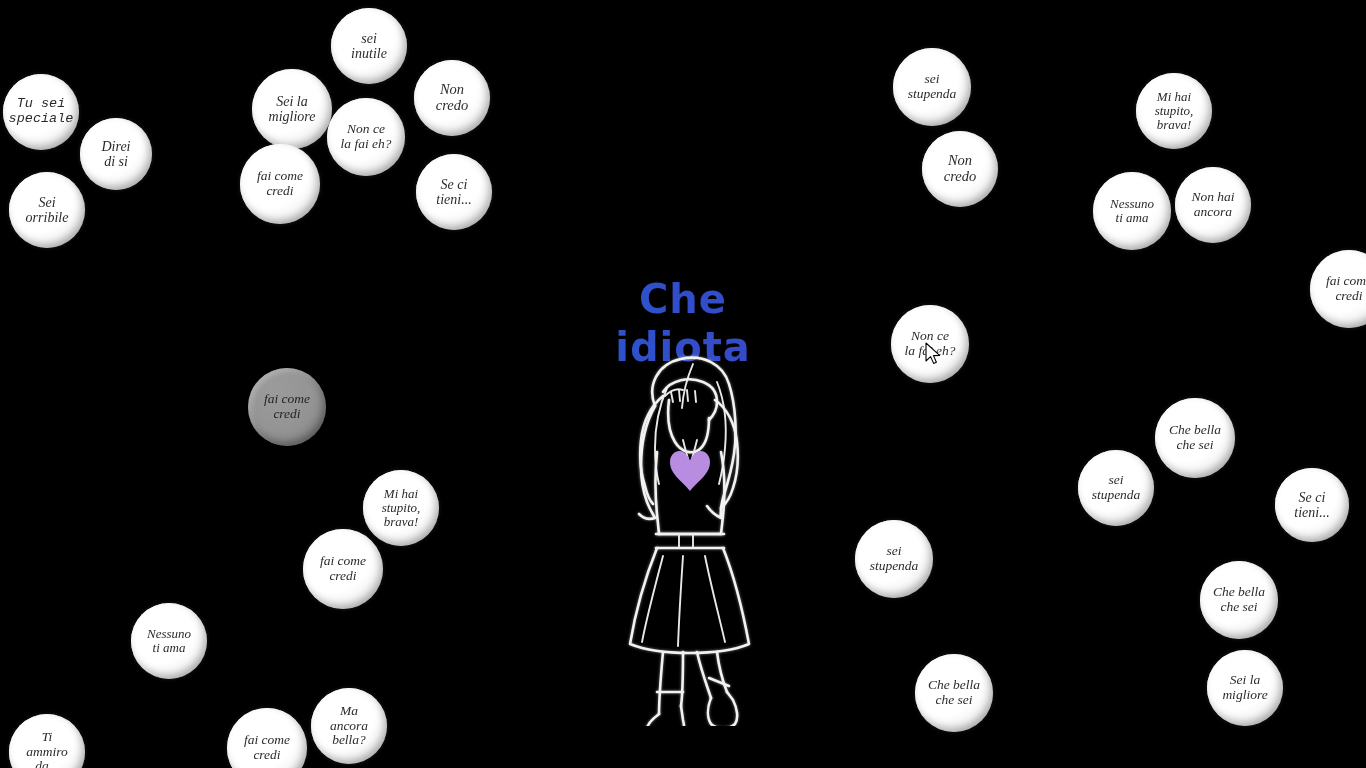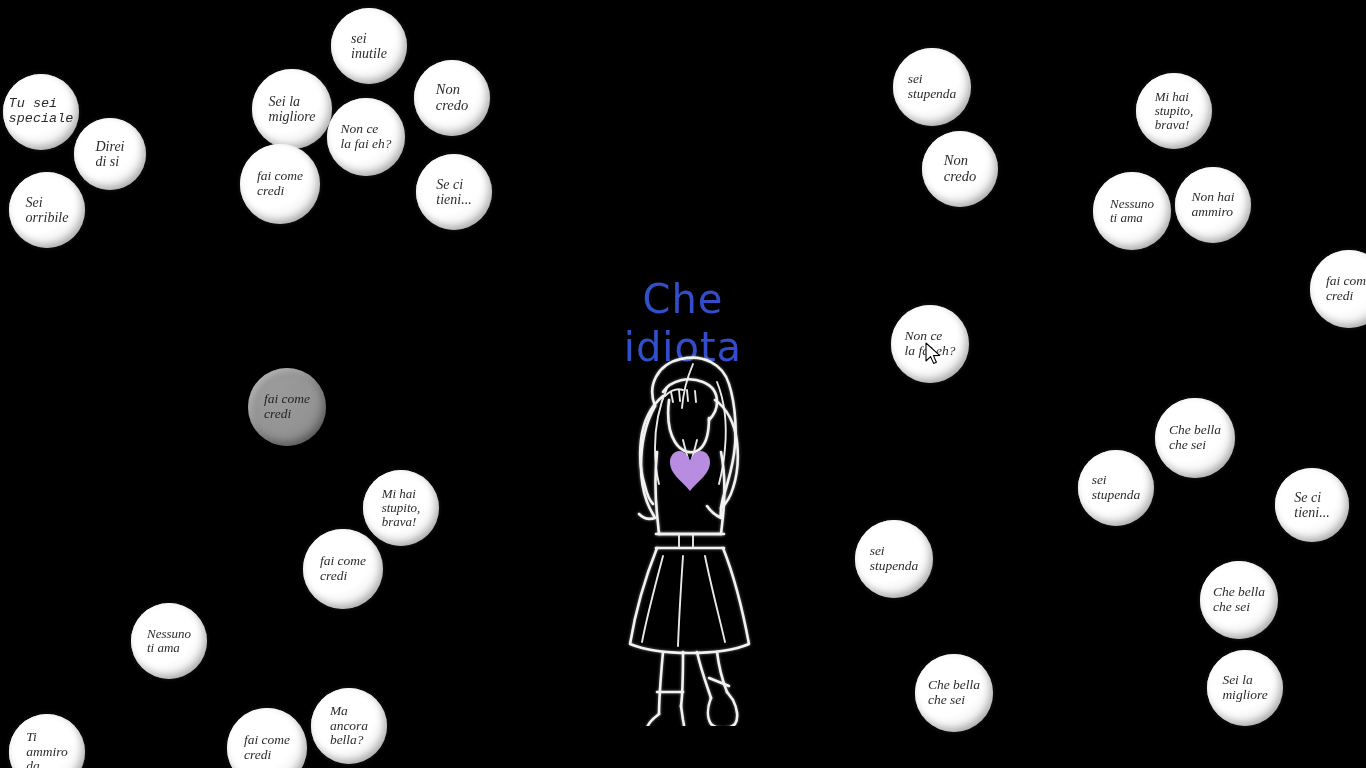--- a/index.html
+++ b/index.html
@@ -20,21 +20,21 @@
   }
 
   
   #game-title {
     position: absolute;
     left: 0;
     top: 275px;
     width: 1366px;
     text-align: center;
     font-family: "DejaVu Sans", "Liberation Sans", sans-serif;
-    font-weight: 400;
+    font-weight: 700;
     font-size: 40px;
     line-height: 48px;
     letter-spacing: 1px;
     background-image: linear-gradient(100deg, #1565c8 0%, #1f5fd0 30%, #3b46c8 60%, #7a3bbf 85%, #a93bb4 100%);
     -webkit-background-clip: text;
     background-clip: text;
     color: transparent;
     -webkit-text-fill-color: transparent;
     filter: blur(0.35px);
     white-space: pre-line;
@@ -42,20 +42,21 @@
     pointer-events: none;
   }
 
   
   .bubble {
     position: absolute;
     border-radius: 50%;
     display: flex;
     align-items: center;
     justify-content: center;
+    text-align: center;
     color: #2b2b2b;
     font-style: italic;
     font-family: "Liberation Serif", "DejaVu Serif", serif;
     font-weight: 400;
     box-sizing: border-box;
     padding: 2px;
     white-space: pre-line;
     background:
       radial-gradient(circle at 34% 28%, #ffffff 0%, #ffffff 52%, #f2f2f2 72%, #d9d9d9 88%, #b9b9b9 100%);
     box-shadow:
@@ -119,21 +120,21 @@
 <body>
 
 <div id="stage">
 
   <div id="game-title">Che
 idiota</div>
 
   <div id="bubble-layer">
       <div class="bubble" style="left: 3px; top: 74px; width: 76px; height: 76px; font-size: 13.5px; font-family: Liberation Mono, monospace;"><span class="txt">Tu sei
 speciale</span></div>
-      <div class="bubble" style="left: 74px; top: 118px; width: 72px; height: 72px; font-size: 14px;"><span class="txt">Direi
+      <div class="bubble" style="left: 80px; top: 118px; width: 72px; height: 72px; font-size: 14px;"><span class="txt">Direi
 di si</span></div>
       <div class="bubble" style="left: 9px; top: 172px; width: 76px; height: 76px; font-size: 14px;"><span class="txt">Sei
 orribile</span></div>
       <div class="bubble" style="left: 252px; top: 69px; width: 80px; height: 80px; font-size: 14px;"><span class="txt">Sei la
 migliore</span></div>
       <div class="bubble" style="left: 331px; top: 8px; width: 76px; height: 76px; font-size: 14px;"><span class="txt">sei
 inutile</span></div>
       <div class="bubble" style="left: 327px; top: 98px; width: 78px; height: 78px; font-size: 13.5px;"><span class="txt">Non ce
 la fai eh?</span></div>
       <div class="bubble" style="left: 414px; top: 60px; width: 76px; height: 76px; font-size: 14.5px;"><span class="txt">Non
@@ -145,21 +146,21 @@
       <div class="bubble" style="left: 893px; top: 48px; width: 78px; height: 78px; font-size: 13.5px;"><span class="txt">sei
 stupenda</span></div>
       <div class="bubble" style="left: 922px; top: 131px; width: 76px; height: 76px; font-size: 14.5px;"><span class="txt">Non
 credo</span></div>
       <div class="bubble" style="left: 1136px; top: 73px; width: 76px; height: 76px; font-size: 13px;"><span class="txt">Mi hai
 stupito,
 brava!</span></div>
       <div class="bubble" style="left: 1093px; top: 172px; width: 78px; height: 78px; font-size: 13px;"><span class="txt">Nessuno
 ti ama</span></div>
       <div class="bubble" style="left: 1175px; top: 167px; width: 76px; height: 76px; font-size: 13.5px;"><span class="txt">Non hai
-ammiro</span></div>
+ancora</span></div>
       <div class="bubble" style="left: 1310px; top: 250px; width: 78px; height: 78px; font-size: 13.5px;"><span class="txt">fai come
 credi</span></div>
       <div class="bubble" style="left: 891px; top: 305px; width: 78px; height: 78px; font-size: 13.5px;"><span class="txt">Non ce
 la fai eh?</span></div>
       <div class="bubble hovered" style="left: 248px; top: 368px; width: 78px; height: 78px; font-size: 13.5px;"><span class="txt">fai come
 credi</span></div>
       <div class="bubble" style="left: 1155px; top: 398px; width: 80px; height: 80px; font-size: 13.5px;"><span class="txt">Che bella
 che sei</span></div>
       <div class="bubble" style="left: 1078px; top: 450px; width: 76px; height: 76px; font-size: 13.5px;"><span class="txt">sei
 stupenda</span></div>

